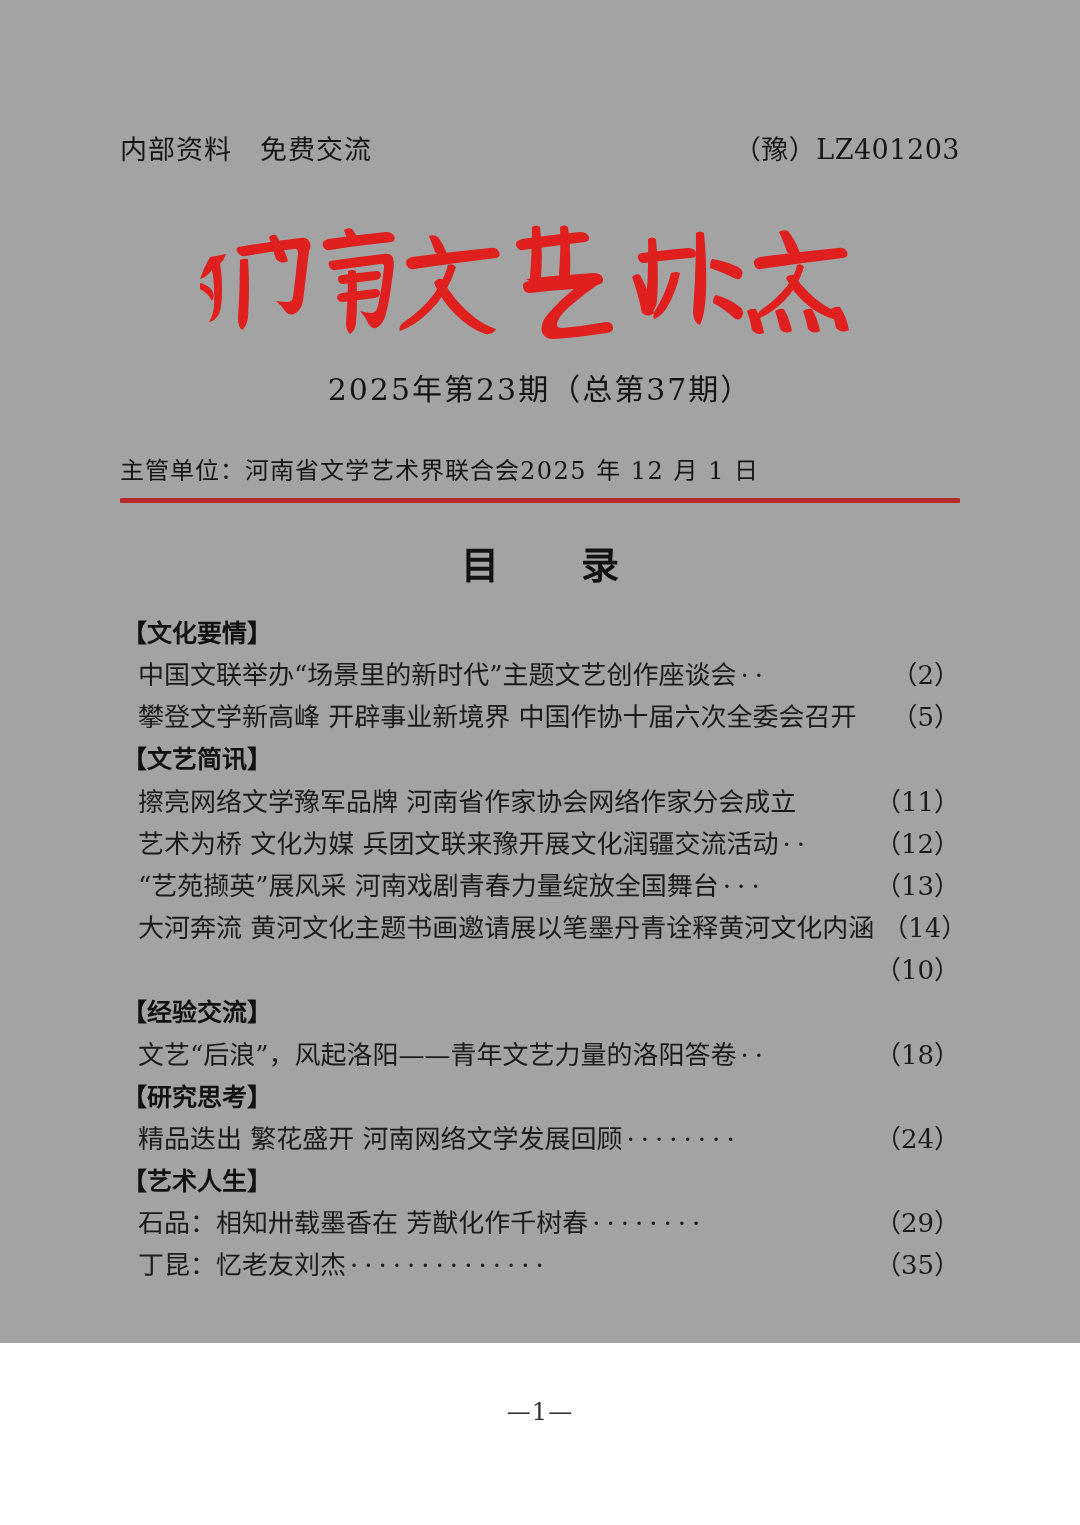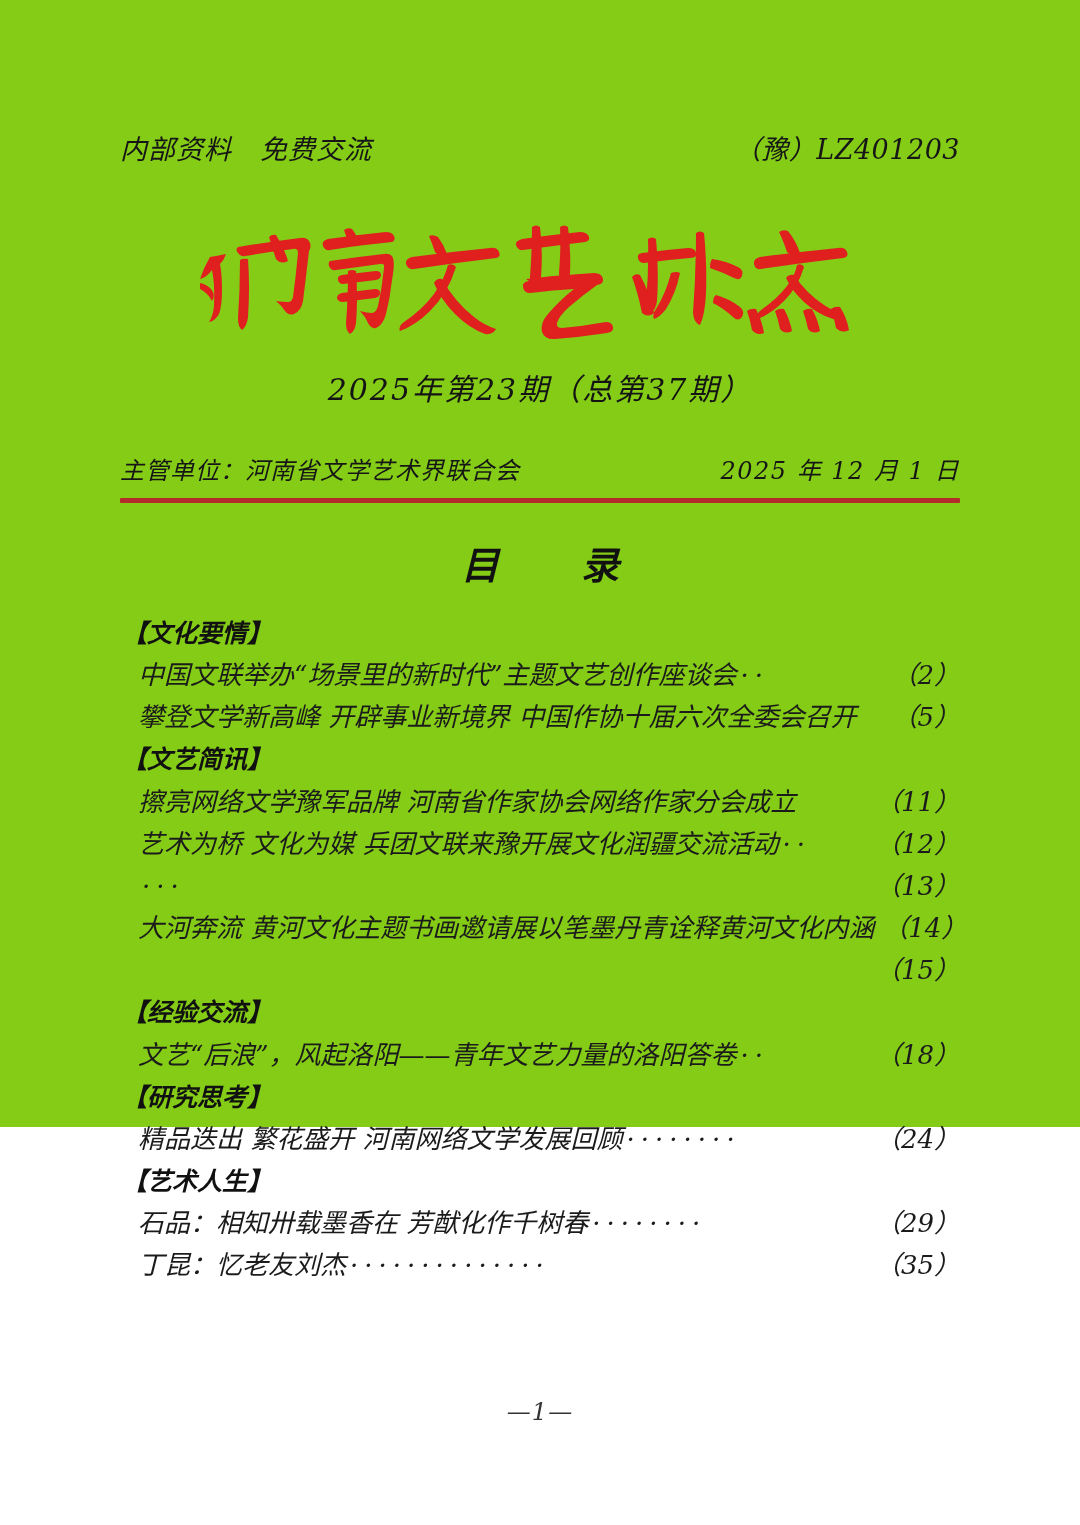--- a/index.html
+++ b/index.html
@@ -13,23 +13,22 @@
     font-family: "DejaVu Serif", "Liberation Serif", serif;
     color: #1a1a1a;
     position: relative;
     overflow: hidden;
   }
   .page {
     position: absolute;
     left: 0;
     top: 0;
     width: 1080px;
-    height: 1127px;
-    background: #84cc16;
-    font-style: italic;
+    height: 1343px;
+    background: #a3a3a3;
   }
   .content {
     position: absolute;
     left: 120px;
     top: 0;
     width: 840px;
   }
 
   
   .top-row {
@@ -63,21 +62,20 @@
   .issue-line {
     margin-top: 22px;
     text-align: center;
     font-size: 30px;
     letter-spacing: 2px;
     color: #141414;
   }
 
   .meta-row {
     display: flex;
-    justify-content: space-between;
     align-items: baseline;
     margin-top: 42px;
     font-size: 24px;
     letter-spacing: 1px;
     color: #161616;
   }
   .meta-row .date {
     letter-spacing: 1.5px;
   }
 
@@ -240,31 +238,32 @@
           <span class="etitle">擦亮网络文学豫军品牌 河南省作家协会网络作家分会成立</span>
           <span class="leader none"></span>
           <span class="pageno">（11）</span>
         </div>
         <div class="entry">
           <span class="etitle">艺术为桥 文化为媒 兵团文联来豫开展文化润疆交流活动</span>
           <span class="leader">··</span>
           <span class="pageno">（12）</span>
         </div>
         <div class="entry">
+          <span class="etitle">“艺苑撷英”展风采 河南戏剧青春力量绽放全国舞台</span>
           <span class="leader">···</span>
           <span class="pageno">（13）</span>
         </div>
         <div class="entry">
           <span class="etitle">大河奔流 黄河文化主题书画邀请展以笔墨丹青诠释黄河文化内涵</span>
           <span class="leader none"></span>
           <span class="pageno">（14）</span>
         </div>
         <div class="entry">
           <span class="leader none"></span>
-          <span class="pageno">（15）</span>
+          <span class="pageno">（10）</span>
         </div>
         <div class="section-head">【经验交流】</div>
         <div class="entry">
           <span class="etitle">文艺“后浪”，风起洛阳——青年文艺力量的洛阳答卷</span>
           <span class="leader">··</span>
           <span class="pageno">（18）</span>
         </div>
         <div class="section-head">【研究思考】</div>
         <div class="entry">
           <span class="etitle">精品迭出 繁花盛开 河南网络文学发展回顾</span>

